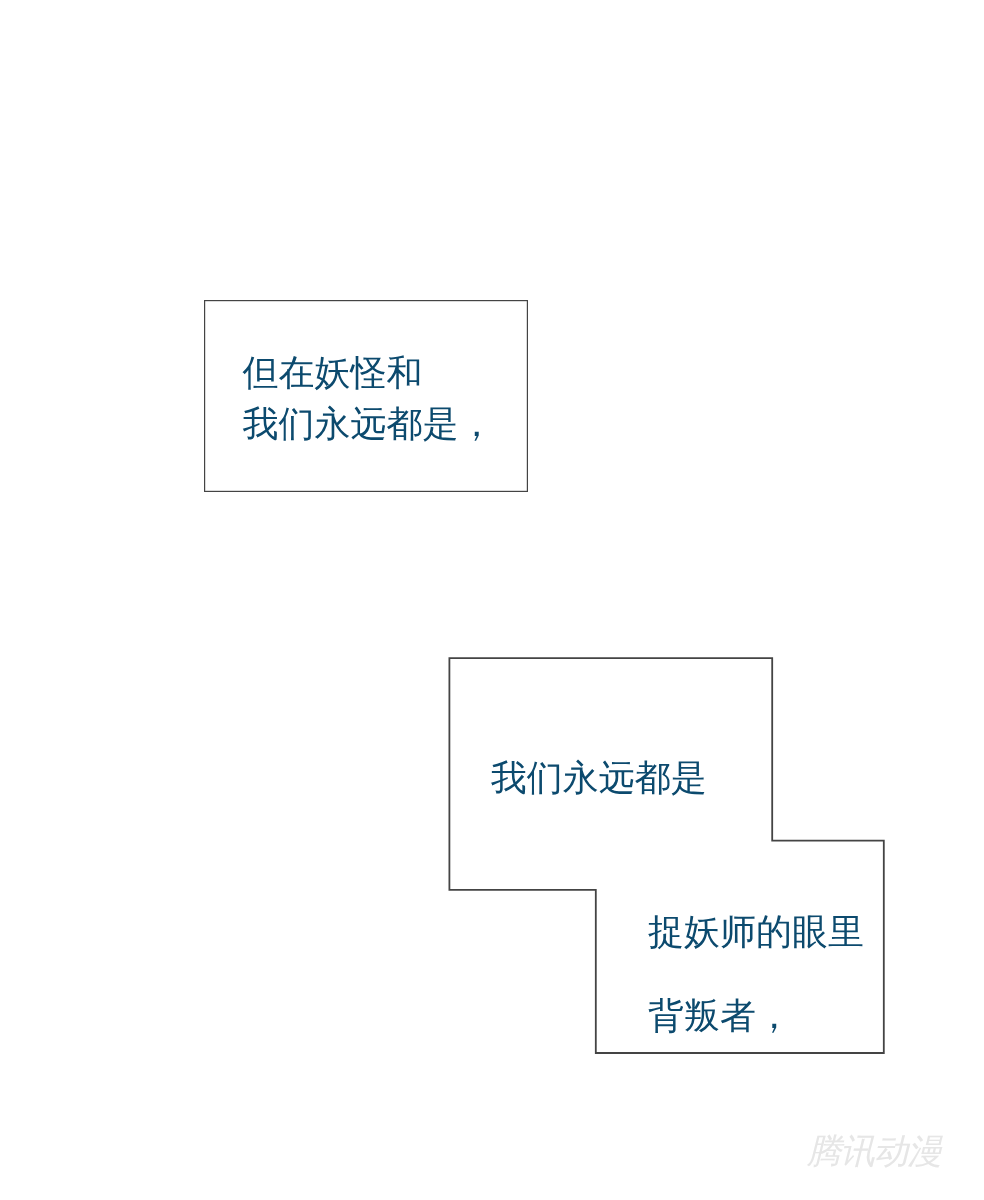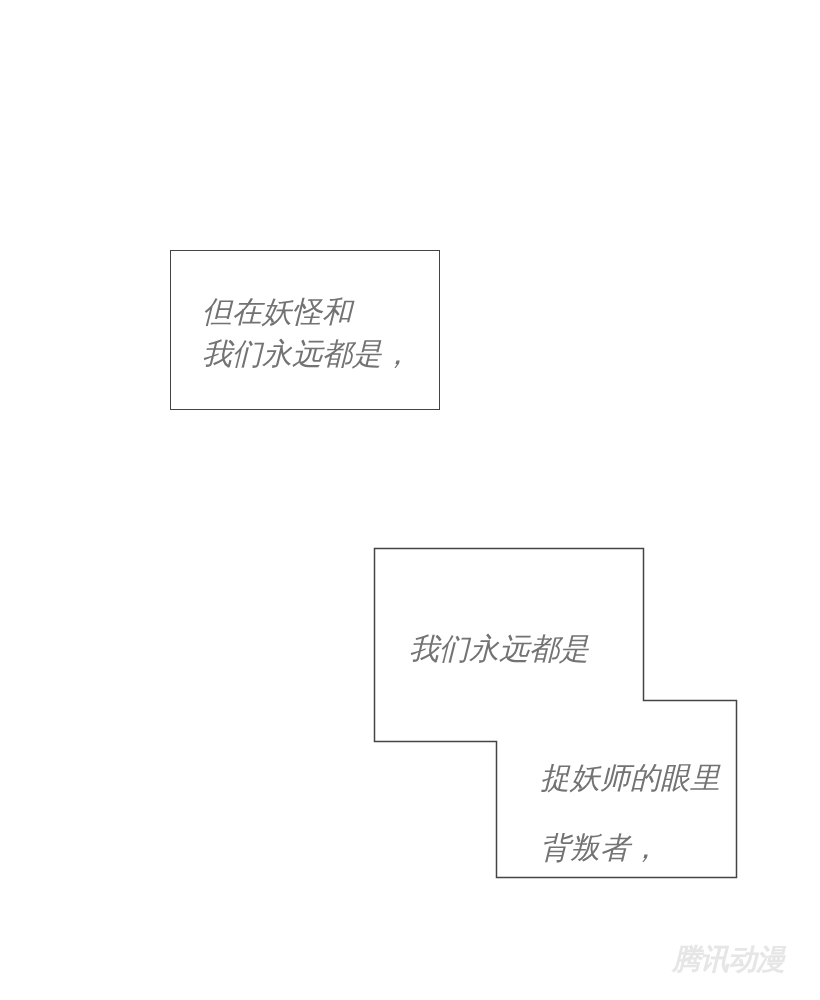--- a/index.html
+++ b/index.html
@@ -1,22 +1,22 @@
 <!DOCTYPE html>
 <html><head>
   <meta charset="utf-8">
   <style>
     html, body { margin:0; padding:0; background:#ffffff; }
     body { width:820px; height:1000px; position:relative; overflow:hidden;
            font-family: "DejaVu Sans", "Liberation Sans", sans-serif; color:#111; }
     .box1 { position:absolute; left:170px; top:250px; width:270px; height:160px;
             border:1.5px solid #444; box-sizing:border-box; background:#fff; }
-    .txt { position:absolute; font-size:30px; line-height:40px; white-space:pre; letter-spacing:0px; color:#737373;font-style:italic; }
+    .txt { position:absolute; font-size:30px; line-height:40px; white-space:pre; letter-spacing:0px; color:#0c4a6e; }
     .merged { position:absolute; left:0; top:0; width:820px; height:1000px; }
-    .wm { position:absolute; left:672px; top:940px; font-size:29px; font-weight:bold; font-style:italic;
+    .wm { position:absolute; left:672px; top:940px; font-size:29px; font-weight:normal; font-style:italic;
           color:#e6e6e6; letter-spacing:-1px; }
   </style>
 </head>
 <body>
 
 <div>
   <div class="box1"></div>
   <div class="txt" style="left:202px;top:292px;">但在妖怪和</div>
   <div class="txt" style="left:202px;top:334px;">我们永远都是，</div>
 

